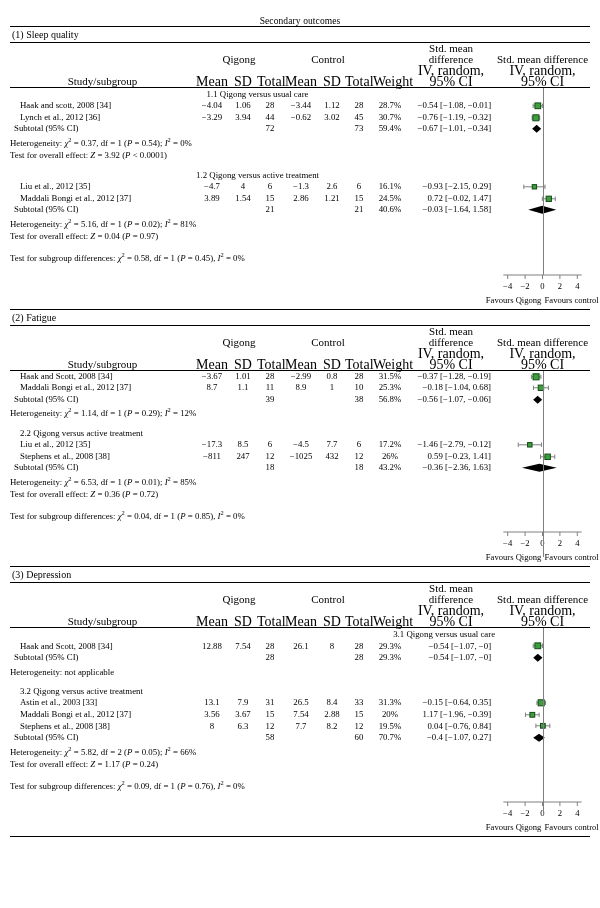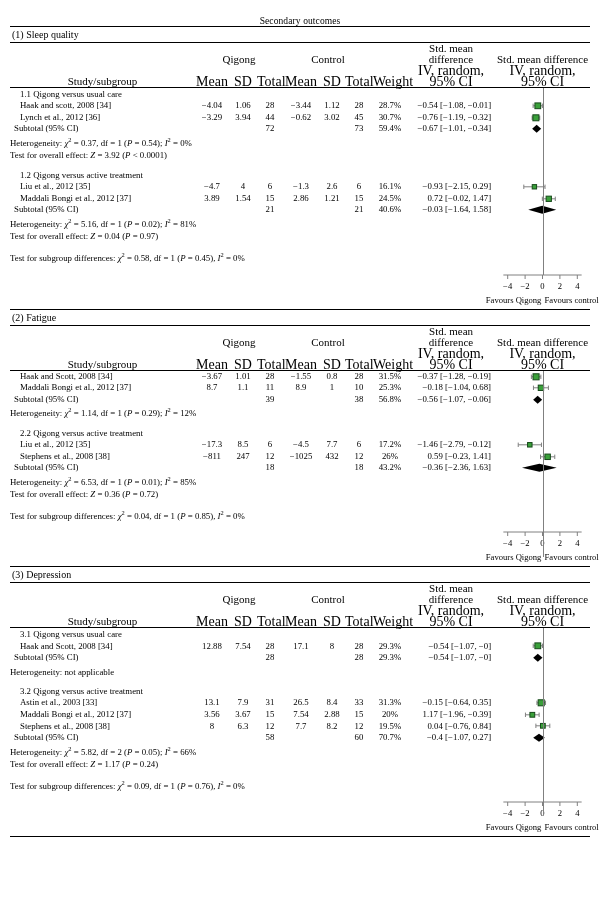--- a/index.html
+++ b/index.html
@@ -112,21 +112,21 @@
                 <col class="c-tot1">
                 <col class="c-mean2">
                 <col class="c-sd2">
                 <col class="c-tot2">
                 <col class="c-weight">
                 <col class="c-ci">
                 <col class="c-plot">
               </colgroup>
               <tbody>
                 <tr class="rowline grouphead">
-                  <td colspan="9" style="padding-left:10px;text-align:left">1.1 Qigong versus usual care</td>
+                  <td colspan="9" style="padding-left:10px;text-align:center">1.1 Qigong versus usual care</td>
                   <td>
                     <svg width="95" height="12" style="display:block"></svg>
                   </td>
                 </tr>
                 <tr class="rowline">
                   <td class="study">Haak and scott, 2008 [34]</td>
                   <td class="num">−4.04</td>
                   <td class="num">1.06</td>
                   <td class="num">28</td>
                   <td class="num">−3.44</td>
@@ -196,21 +196,21 @@
                     <svg width="95" height="12.6" style="display:block"></svg>
                   </td>
                 </tr>
                 <tr>
                   <td colspan="9" style="height:7px"></td>
                   <td>
                     <svg width="95" height="7" style="display:block"></svg>
                   </td>
                 </tr>
                 <tr class="rowline grouphead">
-                  <td colspan="9" style="padding-left:10px;text-align:left">1.2 Qigong versus active treatment</td>
+                  <td colspan="9" style="padding-left:10px;text-align:center">1.2 Qigong versus active treatment</td>
                   <td>
                     <svg width="95" height="12" style="display:block"></svg>
                   </td>
                 </tr>
                 <tr class="rowline">
                   <td class="study">Liu et al., 2012 [35]</td>
                   <td class="num">−4.7</td>
                   <td class="num">4</td>
                   <td class="num">6</td>
                   <td class="num">−1.3</td>
@@ -380,21 +380,21 @@
                 <col class="c-weight">
                 <col class="c-ci">
                 <col class="c-plot">
               </colgroup>
               <tbody>
                 <tr class="rowline">
                   <td class="study">Haak and Scott, 2008 [34]</td>
                   <td class="num">−3.67</td>
                   <td class="num">1.01</td>
                   <td class="num">28</td>
-                  <td class="num">−1.55</td>
+                  <td class="num">−2.99</td>
                   <td class="num">0.8</td>
                   <td class="num">28</td>
                   <td class="num">31.5%</td>
                   <td class="ci">−0.37 [−1.28, −0.19]</td>
                   <td>
                     <svg width="95" height="11.6" style="display:block;overflow:visible">
                       <line x1="36.36" y1="5.8" x2="45.85" y2="5.8" stroke="#808080" stroke-width="1"></line>
                       <line x1="36.36" y1="3.5999999999999996" x2="36.36" y2="8" stroke="#808080" stroke-width="1"></line>
                       <line x1="45.85" y1="3.5999999999999996" x2="45.85" y2="8" stroke="#808080" stroke-width="1"></line>
                       <rect x="38.03" y="2.77" width="6.06" height="6.06" fill="#3aa03a" stroke="#16491a" stroke-width="1"></rect>
@@ -628,31 +628,31 @@
                 <col class="c-tot1">
                 <col class="c-mean2">
                 <col class="c-sd2">
                 <col class="c-tot2">
                 <col class="c-weight">
                 <col class="c-ci">
                 <col class="c-plot">
               </colgroup>
               <tbody>
                 <tr class="rowline grouphead">
-                  <td colspan="9" style="padding-left:10px;text-align:left">3.1 Qigong versus usual care</td>
+                  <td colspan="9" style="padding-left:10px;text-align:right">3.1 Qigong versus usual care</td>
                   <td>
                     <svg width="95" height="12" style="display:block"></svg>
                   </td>
                 </tr>
                 <tr class="rowline">
                   <td class="study">Haak and Scott, 2008 [34]</td>
                   <td class="num">12.88</td>
                   <td class="num">7.54</td>
                   <td class="num">28</td>
-                  <td class="num">17.1</td>
+                  <td class="num">26.1</td>
                   <td class="num">8</td>
                   <td class="num">28</td>
                   <td class="num">29.3%</td>
                   <td class="ci">−0.54 [−1.07, −0]</td>
                   <td>
                     <svg width="95" height="11.6" style="display:block;overflow:visible">
                       <line x1="38.19" y1="5.8" x2="47.49" y2="5.8" stroke="#808080" stroke-width="1"></line>
                       <line x1="38.19" y1="3.5999999999999996" x2="38.19" y2="8" stroke="#808080" stroke-width="1"></line>
                       <line x1="47.49" y1="3.5999999999999996" x2="47.49" y2="8" stroke="#808080" stroke-width="1"></line>
                       <rect x="39.89" y="2.89" width="5.82" height="5.82" fill="#3aa03a" stroke="#16491a" stroke-width="1"></rect>

